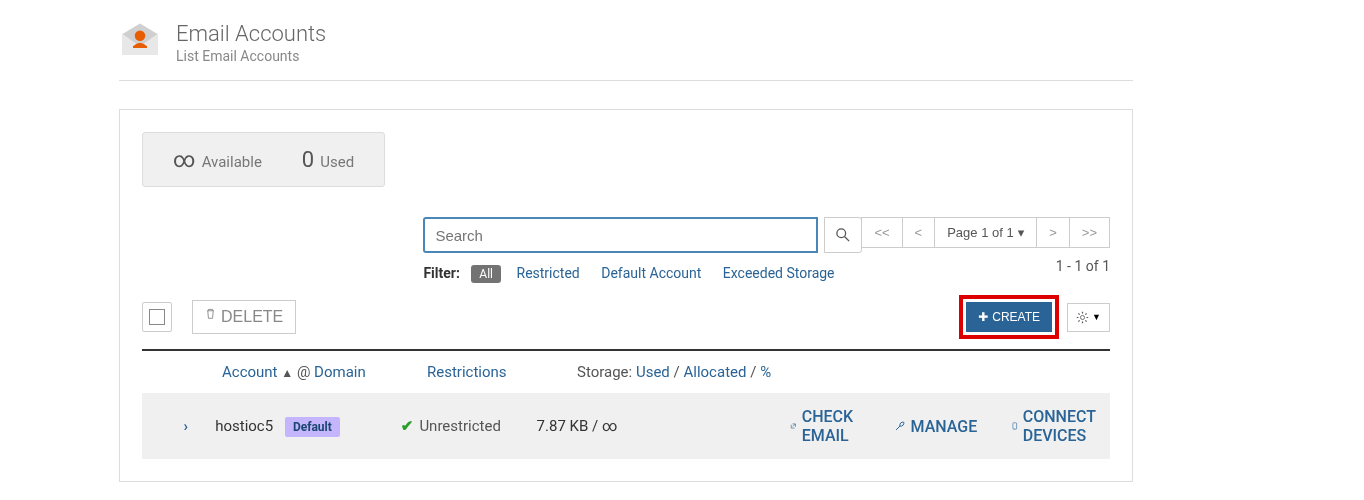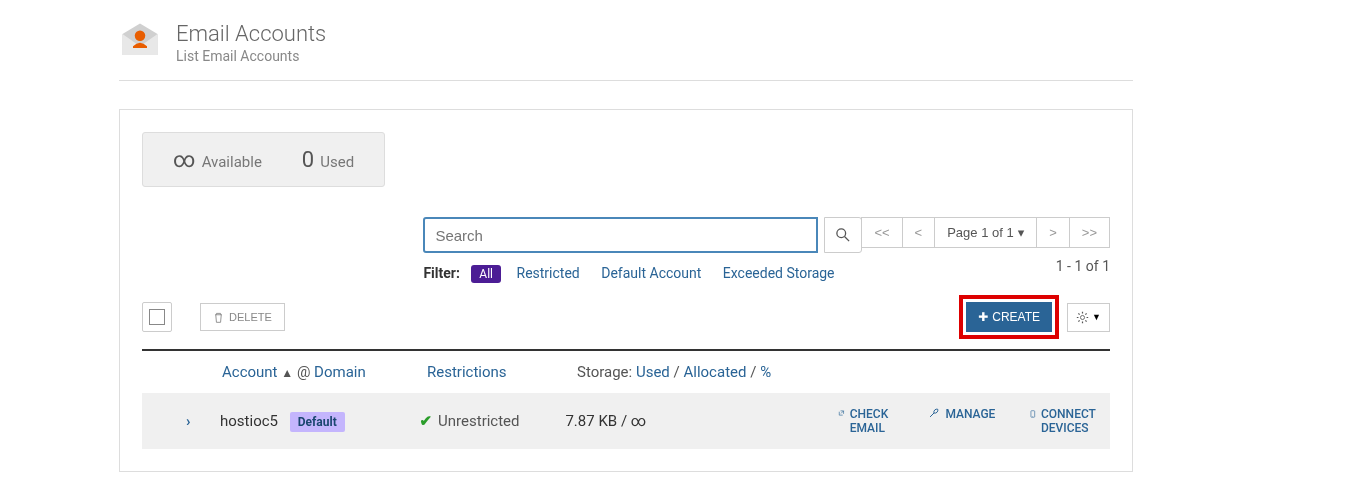--- a/index.html
+++ b/index.html
@@ -17,31 +17,31 @@
 .stats-box { background: #f0f0f0; border: 1px solid #ddd; border-radius: 3px; padding: 14px 30px; display: flex; gap: 40px; }
 .stat { display: flex; align-items: baseline; gap: 6px; }
 .stat-num { font-size: 22px; color: #555; }
 .stat-label { font-size: 15px; color: #777; }
 .controls-row { display: flex; justify-content: flex-end; align-items: flex-start; margin-bottom: 8px; }
 .search-group { display: flex; }
 .search-input { width: 395px; height: 36px; padding: 6px 10px; border: 2px solid #4a87b9; border-radius: 3px 0 0 3px; font-size: 15px; outline: none; }
 .search-btn { width: 38px; height: 36px; border: 1px solid #ccc; background: #fff; border-radius: 0 3px 3px 0; margin-left: 6px; cursor: pointer; display:flex; align-items:center; justify-content:center;}
 .filter-row { margin-top: 12px; font-size: 14px; }
 .filter-label { font-weight: bold; color: #333; margin-right: 8px; }
-.filter-all { background: #4c1d95; color: #fff; padding: 2px 8px; border-radius: 3px; font-size: 12px; margin-right: 12px; }
+.filter-all { background: #737373; color: #fff; padding: 2px 8px; border-radius: 3px; font-size: 12px; margin-right: 12px; }
 .filter-link { color: #2a6496; margin-right: 18px; cursor: pointer; }
 .pager { display: flex; border-radius: 3px; }
 .pager-btn { border: 1px solid #ccc; background: #fff; padding: 7px 12px; color: #999; cursor: pointer; font-size: 13px; margin-left: -1px; }
 .pager-btn.page-info { color: #555; display:flex; align-items:center; gap:4px;}
 .result-count { text-align: right; margin-top: 10px; font-size: 14px; color: #555; }
 .action-row { display: flex; justify-content: space-between; align-items: center; margin-top: 14px; border-bottom: 2px solid #333; padding-bottom: 10px; }
 .action-left { display: flex; align-items: center; gap: 20px; }
 .chk-wrap { border: 1px solid #ccc; padding: 6px; border-radius: 2px; display:flex; align-items:center; justify-content:center;}
 .chk { width: 16px; height: 16px; border: 1px solid #888; }
-.delete-btn { border: 1px solid #ccc; background: #fff; color: #888; padding: 7px 12px; font-size: 11px; cursor: pointer; display:flex; align-items:flex-end; gap:5px;margin-left:8px;}
+.delete-btn { border: 1px solid #ccc; background: #fff; color: #888; padding: 7px 12px; font-size: 16px; cursor: pointer; display:flex; align-items:flex-start; gap:5px;}
 .action-right { display: flex; align-items: center; gap: 8px; }
 .create-wrap { border: 4px solid #d00; padding: 3px; }
 .create-btn { background: #2a6496; color: #fff; border: none; padding: 8px 12px; font-size: 12px; cursor: pointer; display:flex; align-items:center; gap:4px; font-weight:500;}
 .gear-btn { border: 1px solid #ccc; background: #fff; padding: 7px 8px; cursor: pointer; display:flex; align-items:center; gap:3px;}
 .thead { display: flex; padding: 12px 0; font-size: 15px; }
 .thead .col { color: #2a6496; }
 .col-chk { width: 45px; padding-left:8px;}
 .col-expand { width: 35px; }
 .col-acct { width: 205px; }
 .col-restr { width: 150px; }
@@ -49,21 +49,21 @@
 .col-actions { flex: 1; display: flex; justify-content: flex-end; gap: 35px; padding-right: 10px; }
 .at { color: #555; }
 .sort-caret { font-size: 12px; }
 .sep { color: #555; }
 .trow { display: flex; align-items: center; background: #f0f0f0; padding: 14px 0; font-size: 15px; }
 .expand-caret { color: #2a6496; font-weight: bold; cursor:pointer; }
 .acct-name { color: #333; margin-right: 8px; }
 .default-badge { background: #c4b5fd; color: #1a4670; padding: 3px 8px; border-radius: 2px; font-size: 12px; font-weight:bold;}
 .check-green { color: #2a9d2a; margin-right: 6px; font-weight:bold;}
 .storage-val { color: #333; }
-.row-action { color: #2a6496; font-size: 12px; cursor: pointer; display:flex; align-items:flex-start; gap:5px; font-weight:500;}
+.row-action { color: #2a6496; font-size: 16px; cursor: pointer; display:flex; align-items:center; gap:5px; font-weight:500;}
 </style>
 </head>
 <body>
 
 <div class="page">
   <div class="header">
     <div class="header-icon">
       <svg viewBox="0 0 48 48">
           <path d="M4 16 L24 4 L44 16 L44 40 L4 40 Z" fill="#d0d0d0"></path>
           <path d="M4 16 L24 30 L44 16 L44 40 L4 40 Z" fill="#e8e8e8"></path>

